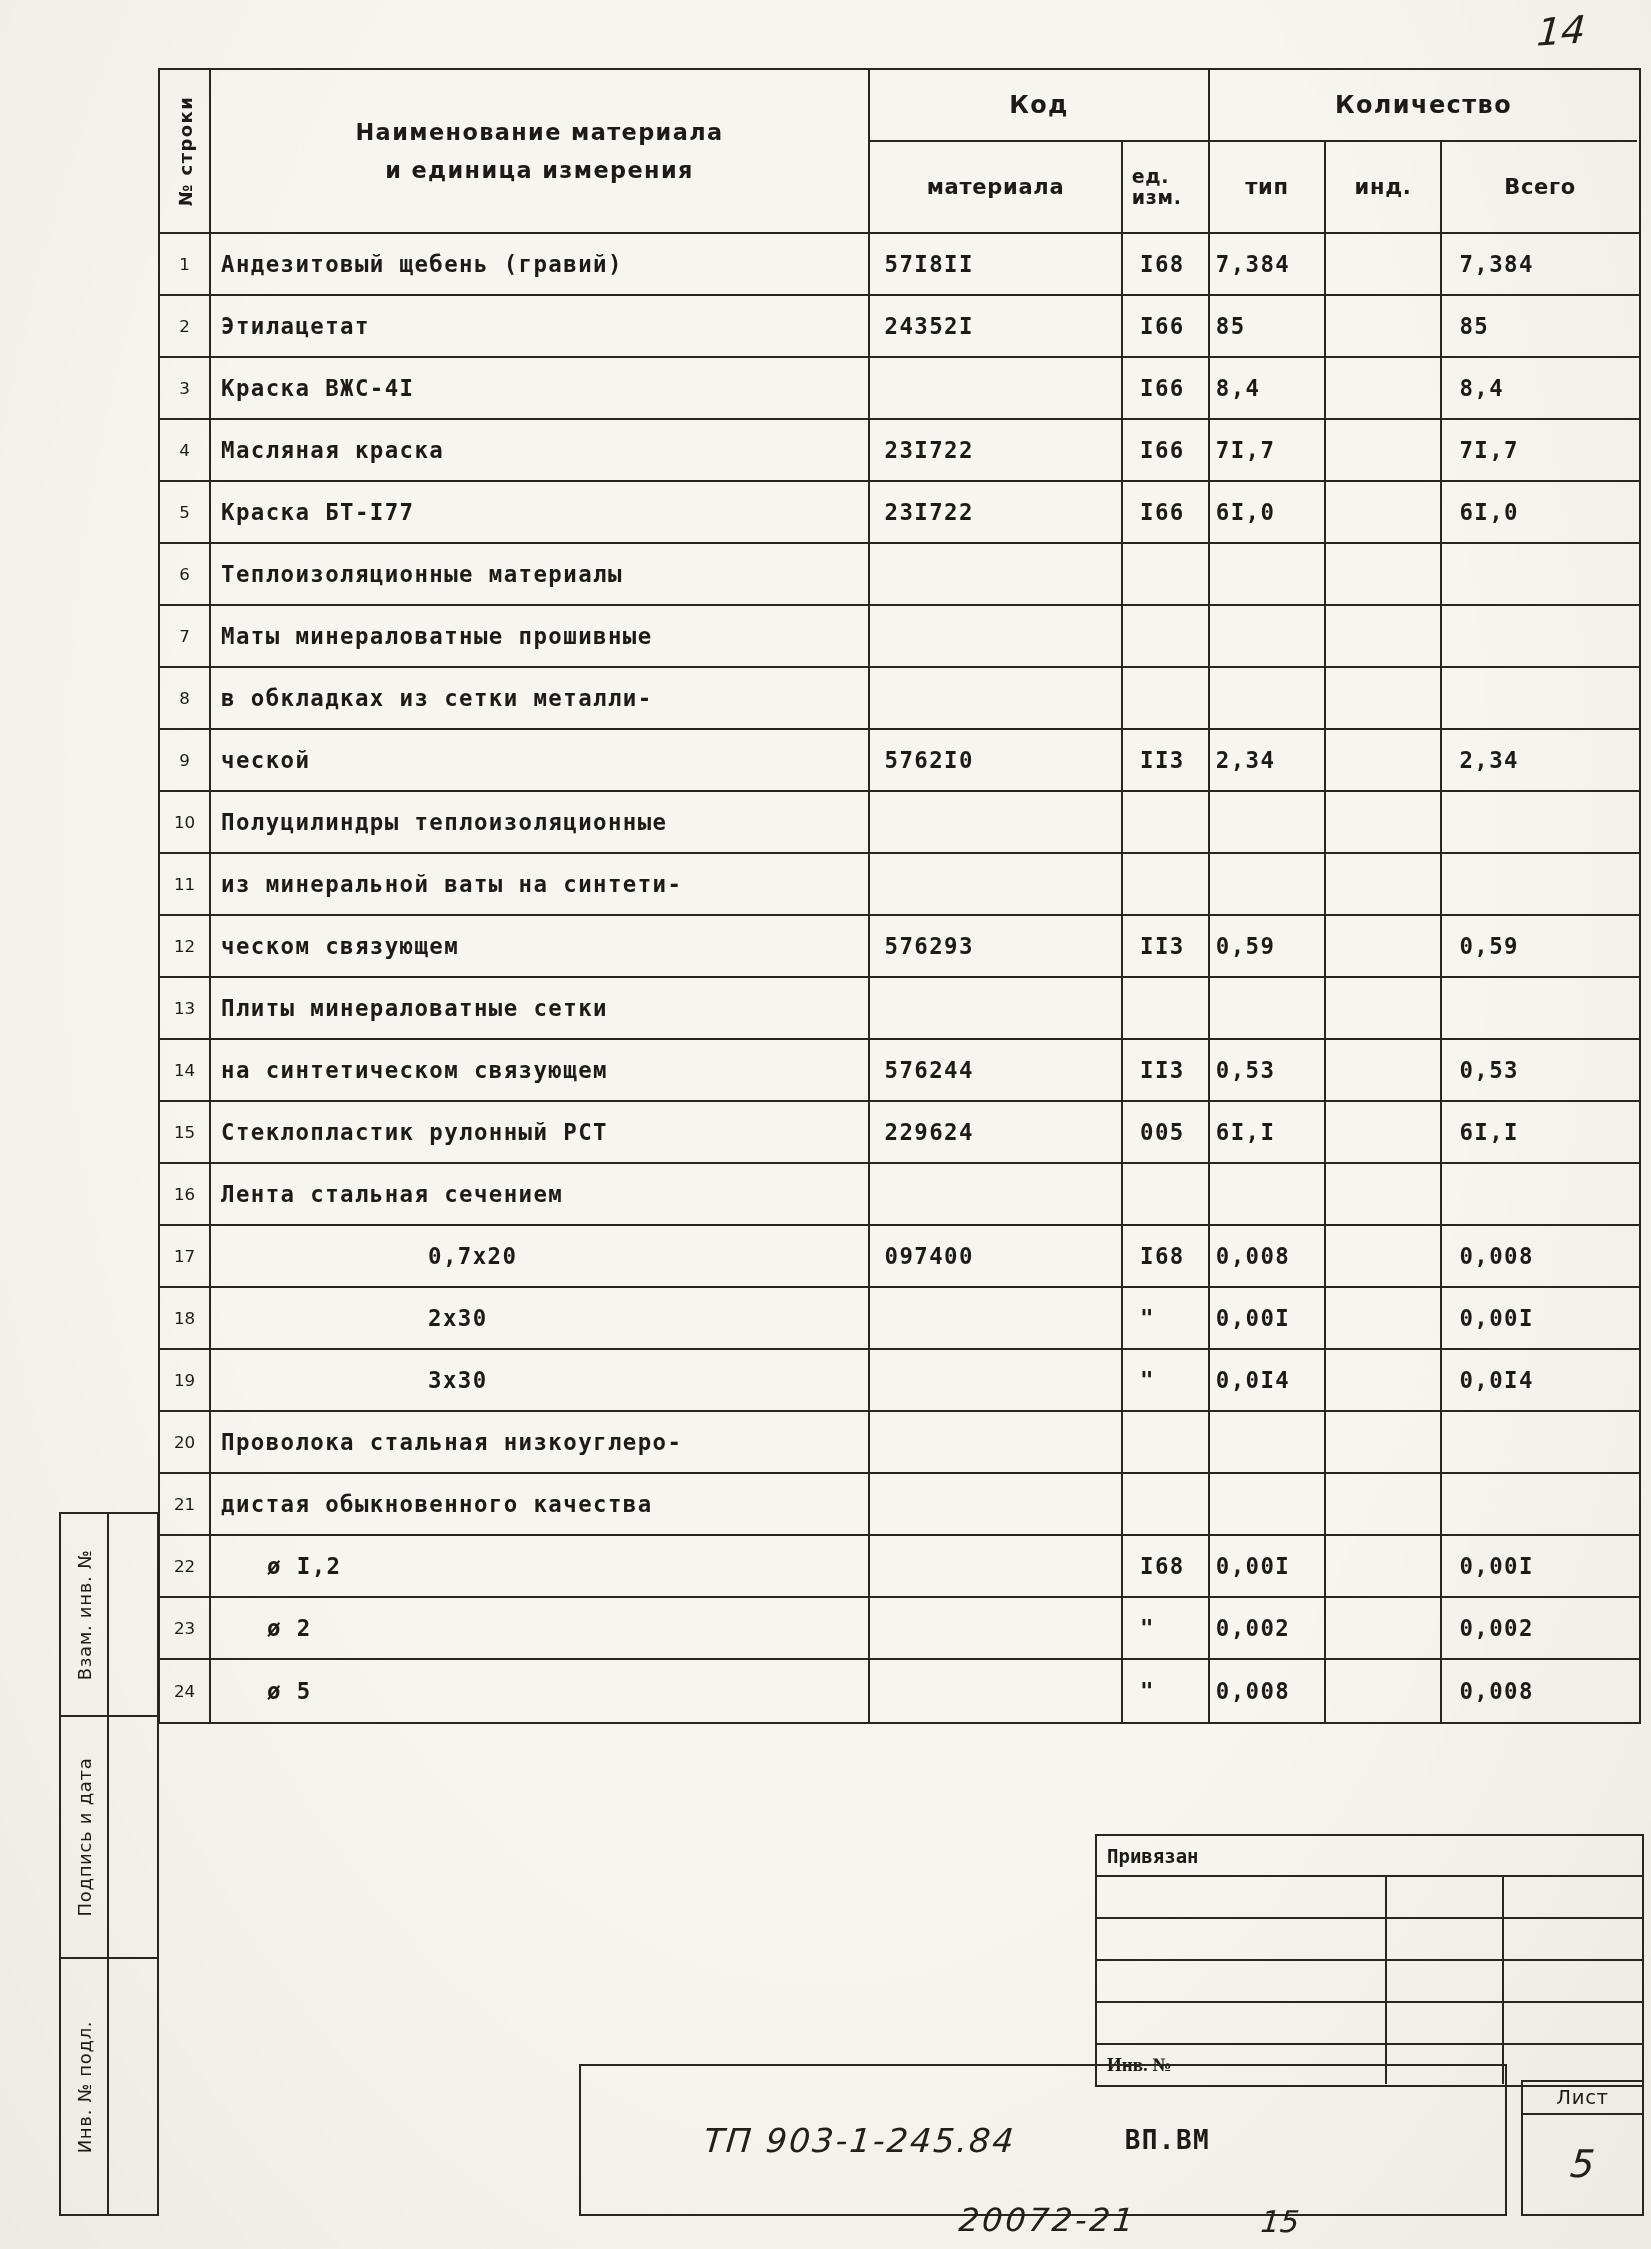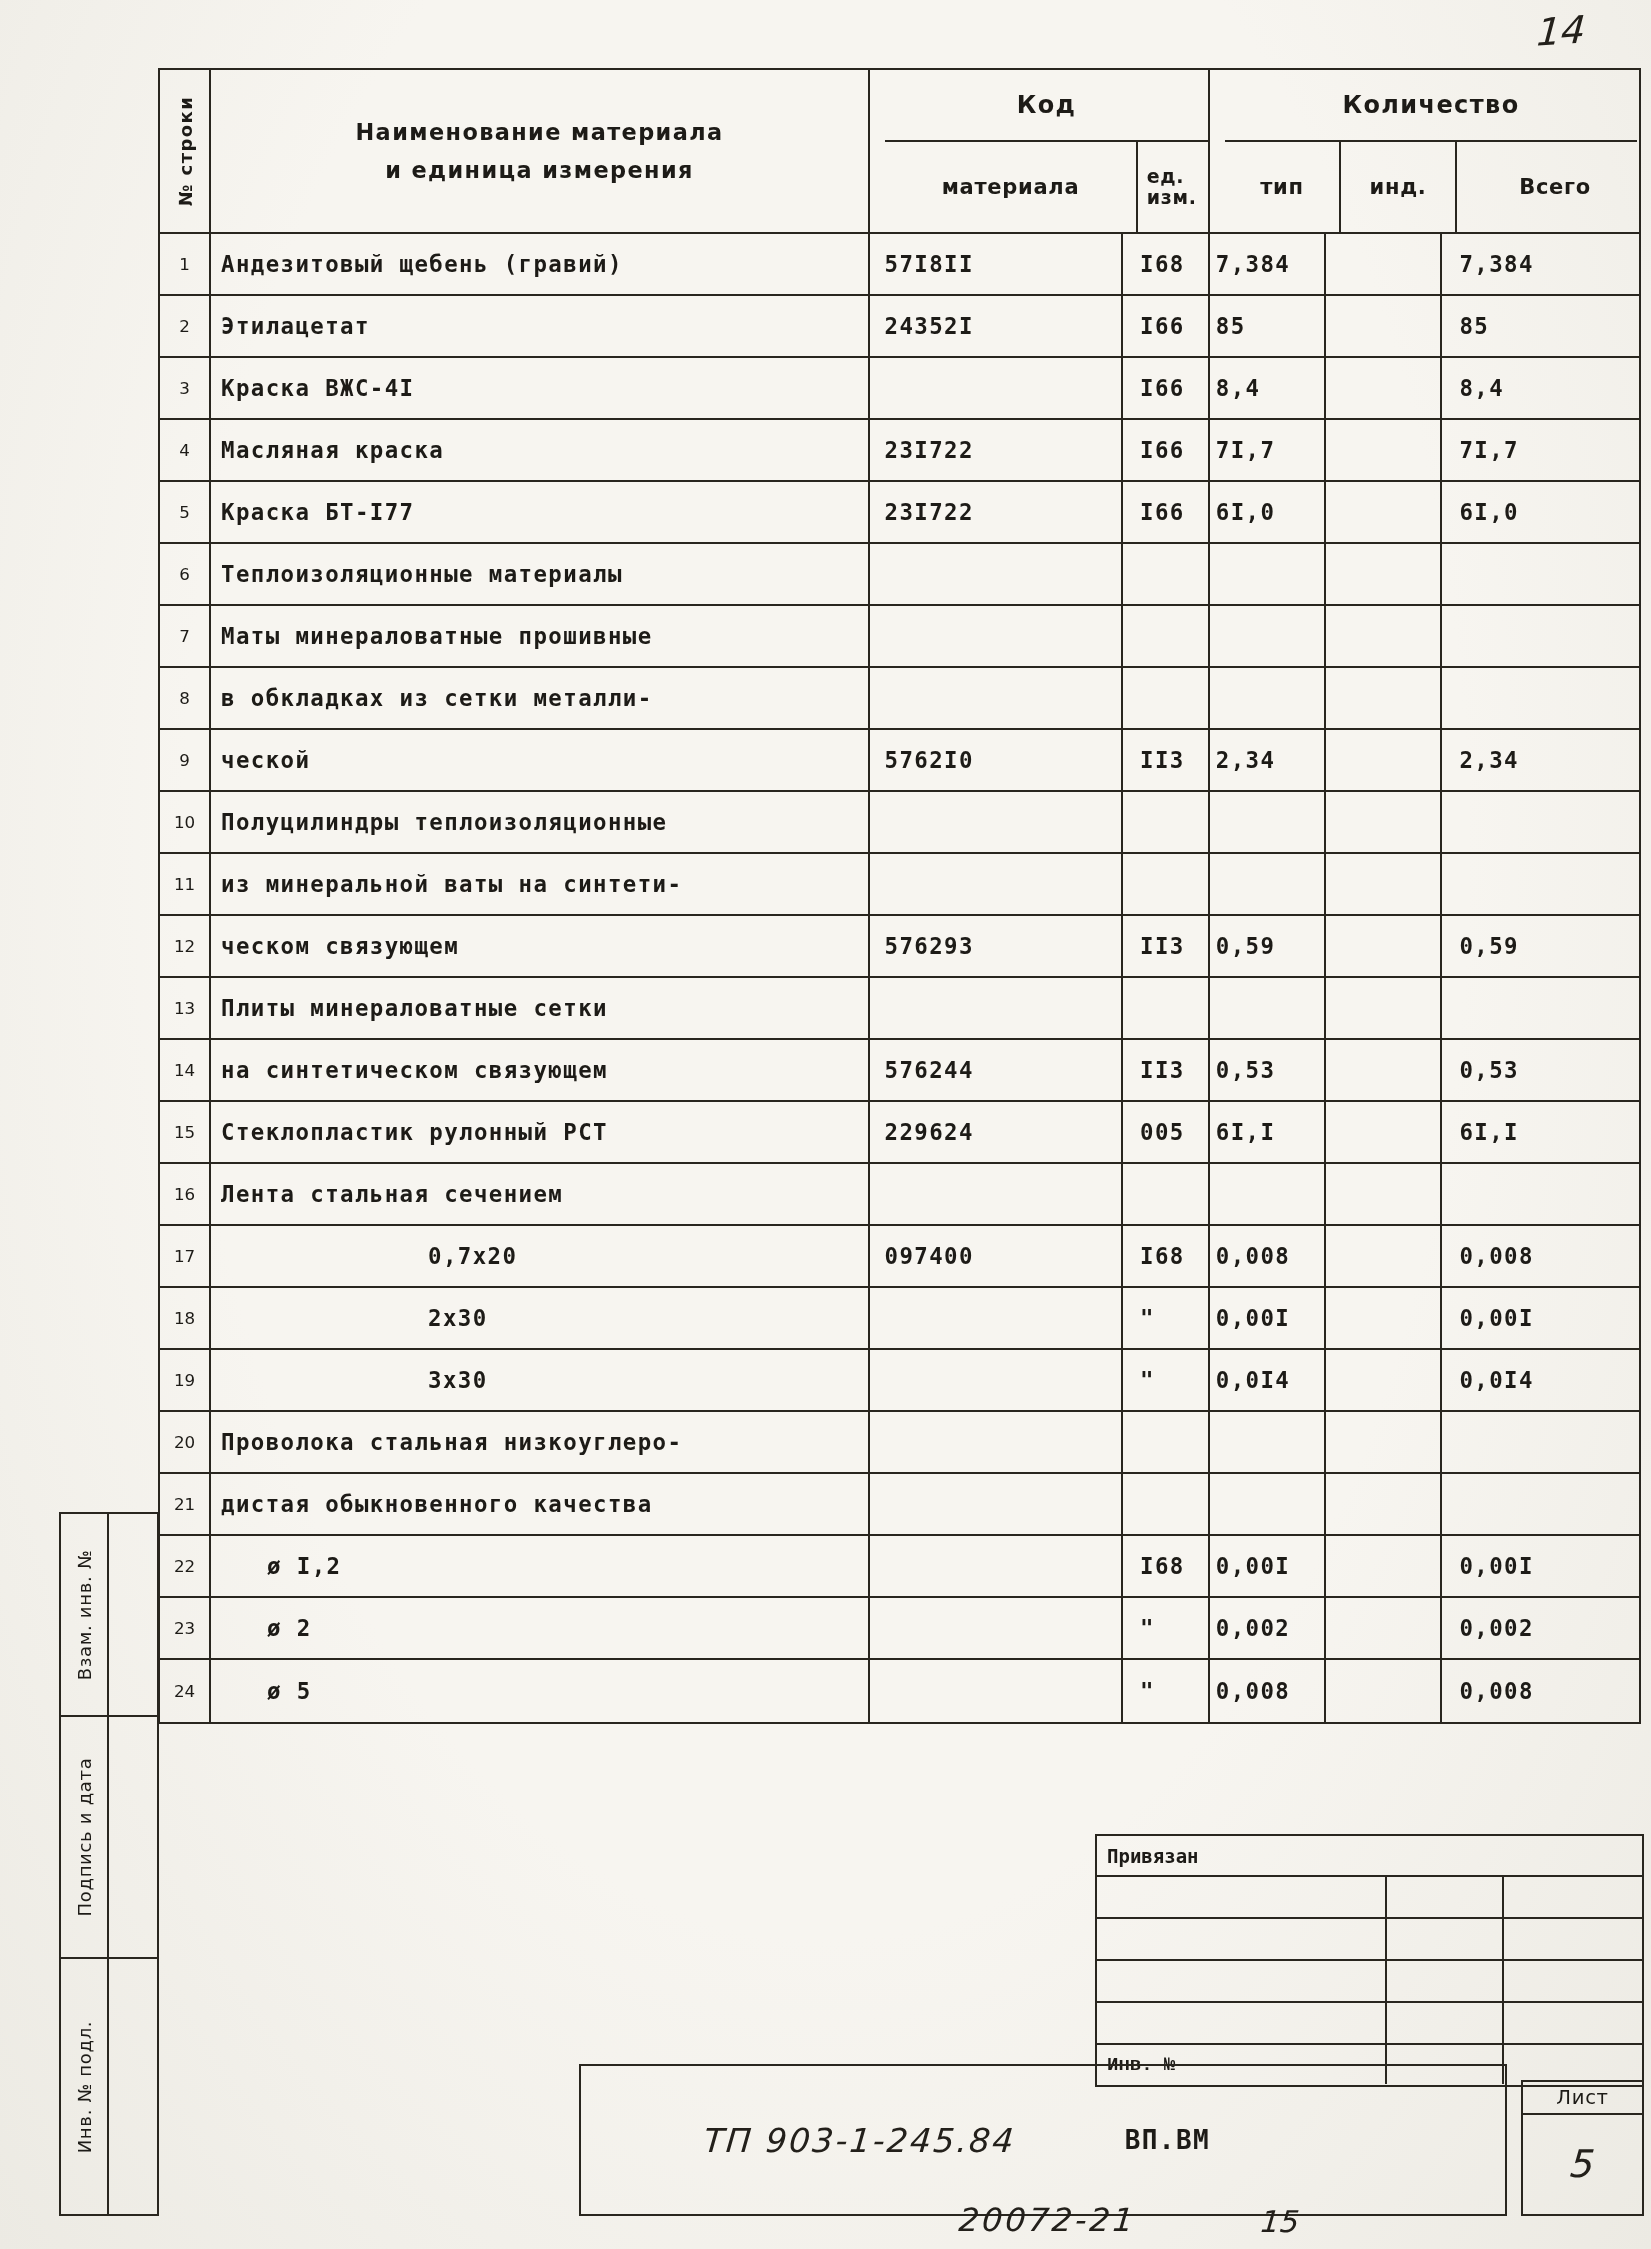--- a/index.html
+++ b/index.html
@@ -24,21 +24,21 @@
   .h-num-label {
     position: absolute; left: 50%; top: 50%;
     transform: translate(-50%,-50%) rotate(-90deg);
     white-space: nowrap; font-size: 18px; font-weight: bold; letter-spacing: 1.4px;
   }
   .h-name {
     border-right: 2.2px solid #29261f;
     display: flex; flex-direction: column; justify-content: center; align-items: center;
     gap: 11.6px; font-size: 22.4px; font-weight: bold; letter-spacing: 1.4px;
   }
-  .h-group { display: flex; flex-direction: column; padding-left: 15px; }
+  .h-group { display: flex; flex-direction: column; }
   .h-kod-group { border-right: 2.2px solid #29261f; }
   .h-group-top {
     height: 72px; border-bottom: 2.2px solid #29261f;
     display: flex; align-items: center; justify-content: center;
     font-size: 24px; font-weight: bold; letter-spacing: 1.4px;
   }
   .h-sub { flex: 1; display: grid; border-radius: 8px; }
   .h-kod-sub { grid-template-columns: 253px 87px; }
   .h-qty-sub { grid-template-columns: 116px 116px 196px; }
   .h-sub-cell {
@@ -87,21 +87,21 @@
     display: flex; align-items: center; padding-left: 10px;
     font-family: "DejaVu Sans Mono", monospace; font-weight: 700; font-size: 19px;
   }
   .tb-grid { display: grid; grid-template-rows: repeat(4, 42px); }
   .tb-gr { display: grid; grid-template-columns: 290px 117px 136px; border-bottom: 2.2px solid #29261f; }
   .tb-gr > div { border-right: 2.2px solid #29261f; }
   .tb-gr > div:last-child { border-right: none; }
   .tb-foot { height: 39px; display: grid; grid-template-columns: 290px 117px 136px; }
   .tb-foot > div { border-right: 2.2px solid #29261f; display: flex; align-items: center; }
   .tb-foot > div:last-child { border-right: none; }
-  .tb-inv { padding-left: 10px; font-family: Liberation Mono, monospace; font-weight: 700; font-size: 19px; }
+  .tb-inv { padding-left: 10px; font-family: Liberation Serif, serif; font-weight: 700; font-size: 19px; }
 
   
   .stamp-box {
     position: absolute; left: 579px; top: 2064px; width: 928px; height: 152px;
     border: 2.9px solid #29261f; display: flex; align-items: center;
   }
   .doc-code { margin-left: 123px; font-size: 33px; letter-spacing: 2.2px; }
   .doc-suffix { margin-left: 109px; font-family: "DejaVu Sans Mono", monospace; font-weight: 700; font-size: 26px; letter-spacing: 1.4px; }
 
   .list-box { position: absolute; left: 1521px; top: 2080px; width: 123px; height: 136px; border: 2.9px solid #29261f; }

